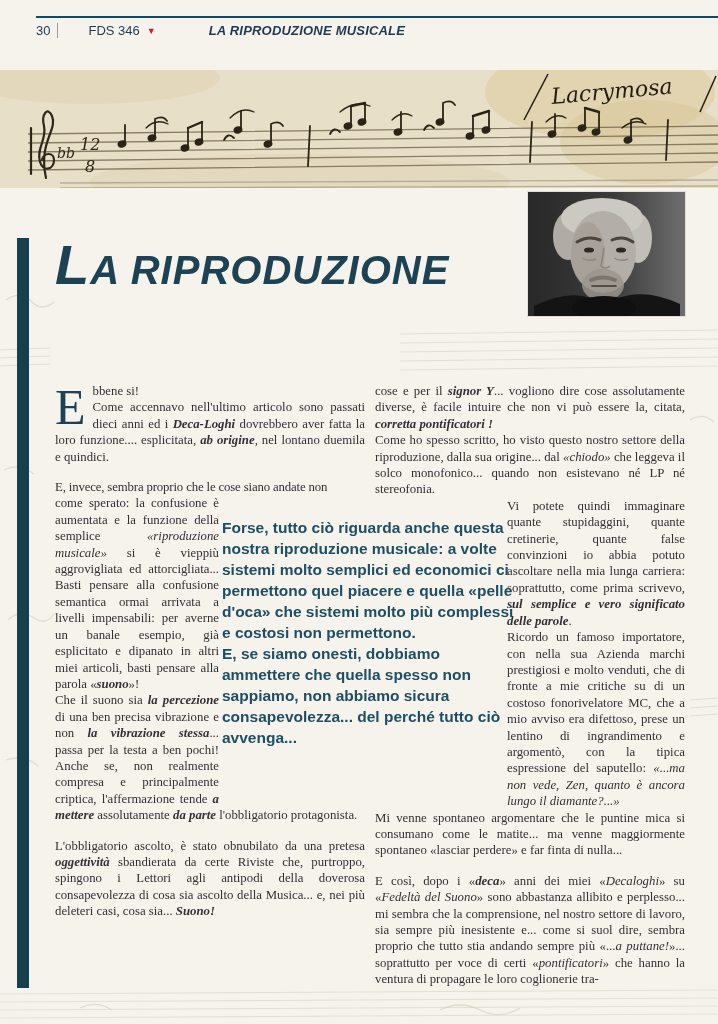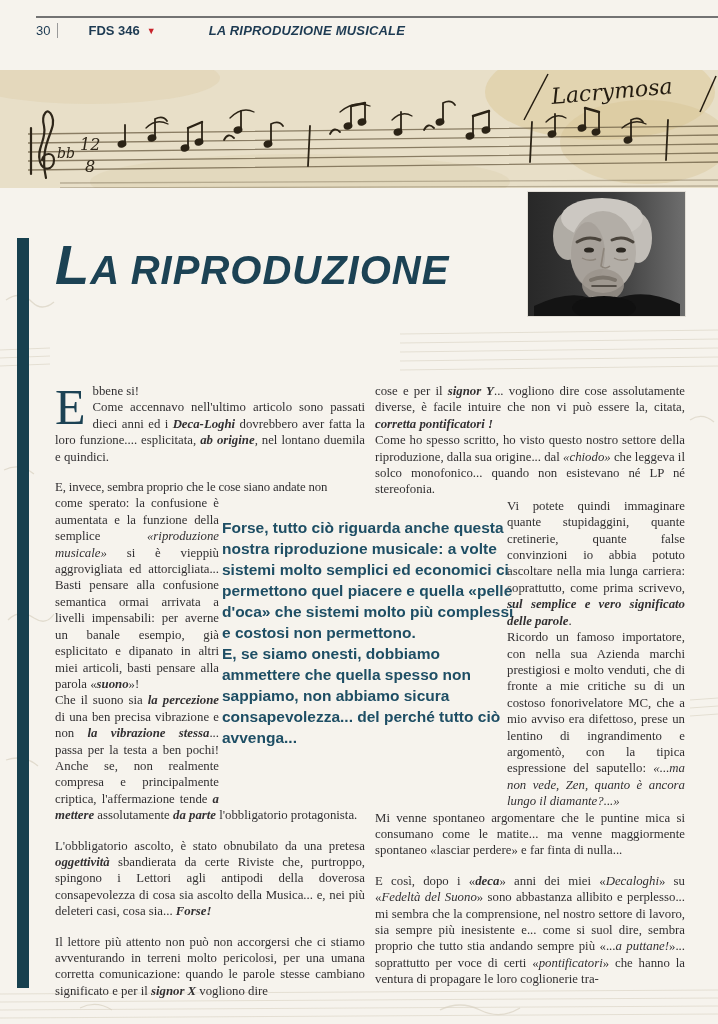--- a/index.html
+++ b/index.html
@@ -1,26 +1,26 @@
 <!DOCTYPE html>
 <html lang="it"><head>
 <meta charset="utf-8">
 <style>
   html,body{margin:0;padding:0;background:#ffffff;}
   .page{position:relative;width:718px;height:1024px;overflow:hidden;background:#f6f3ed;
         font-family:"Liberation Serif",serif;color:#323032;}
   svg{display:block;}
 
   
-  .kicker{position:absolute;left:36px;top:16px;width:682px;border-top:2px solid #737373;
+  .kicker{position:absolute;left:36px;top:16px;width:682px;border-top:2px solid #0c4a6e;
           padding-top:5px;display:flex;align-items:center;gap:7px;
           font-family:"Liberation Sans",sans-serif;font-size:13px;color:#1d3a52;}
   .kicker .pnum{font-weight:400;}
   .kicker .vdiv{width:1px;height:15px;background:#9a9a9a;}
-  .kicker .issue{font-weight:700;padding-left:23px;}
+  .kicker .issue{font-weight:400;padding-left:23px;}
   .kicker .tri{color:#c8232b;font-size:9px;line-height:1;transform:translateY(1px);}
   .kicker .ktitle{font-weight:700;font-style:italic;letter-spacing:.2px;margin-left:46px;}
 
   
   .banner{position:absolute;left:0;top:70px;width:718px;height:118px;}
 
   
   .title{position:absolute;left:55px;top:232px;width:452px;
          font-family:"Liberation Sans",sans-serif;font-weight:700;font-style:italic;
          color:#1c4254;text-transform:uppercase;}
@@ -244,22 +244,21 @@
         <path d="M6,124 L6,114 Q40,98 62,106 L75,114 L90,106 Q118,96 152,112 L152,124 Z" fill="#141414"></path>
         <ellipse cx="76" cy="116" rx="32" ry="12" fill="#101010"></ellipse>
       </svg>
     </div>
 
     <div class="col col-left">
       <p class="body-p"><span class="dropcap">E</span><span>bbene si!<br>Come accennavo nell'ultimo articolo sono passati dieci anni ed i <b><i>Deca-Loghi</i></b> dovrebbero aver fatta la loro funzione.... esplicitata, <b><i>ab origine</i></b>, nel lontano duemila e quindici.</span></p>
       <p class="lead-line">E, invece, sembra proprio che le cose siano andate non</p>
       <div class="spacer-r"></div>
       <p class="body-p">come sperato: la confusione è aumentata e la funzione della semplice <i>«riproduzione musicale»</i> si è vieppiù aggrovigliata ed attorcigliata... Basti pensare alla confusione semantica ormai arrivata a livelli impensabili: per averne un banale esempio, già esplicitato e dipanato in altri miei articoli, basti pensare alla parola «<b><i>suono</i></b>»!<br>Che il suono sia <b><i>la percezione</i></b> di una ben precisa vibrazione e non <b><i>la vibrazione stessa</i></b>... passa per la testa a ben pochi! Anche se, non realmente compresa e principalmente criptica, l'affermazione tende <b><i>a mettere</i></b> assolutamente <b><i>da parte</i></b> l'obbligatorio protagonista.</p>
-      <p class="body-p gap">L'obbligatorio ascolto, è stato obnubilato da una pretesa <b><i>oggettività</i></b> sbandierata da certe Riviste che, purtroppo, spingono i Lettori agli antipodi della doverosa consapevolezza di cosa sia ascolto della Musica... e, nei più deleteri casi, cosa sia... <b><i>Forse!</i></b></p>
-      <p class="body-p gap">Il lettore più attento non può non accorgersi che ci stiamo avventurando in terreni molto pericolosi, per una umana corretta comunicazione: quando le parole stesse cambiano significato e per il <b><i>signor X</i></b> vogliono dire</p>
+      <p class="body-p gap">L'obbligatorio ascolto, è stato obnubilato da una pretesa <b><i>oggettività</i></b> sbandierata da certe Riviste che, purtroppo, spingono i Lettori agli antipodi della doverosa consapevolezza di cosa sia ascolto della Musica... e, nei più deleteri casi, cosa sia... <b><i>Suono!</i></b></p>
     </div>
 
     <div class="col col-right">
       <p class="body-p">cose e per il <b><i>signor Y</i></b>... vogliono dire cose assolutamente diverse, è facile intuire che non vi può essere la, citata, <b><i>corretta pontificatori !</i></b><br>Come ho spesso scritto, ho visto questo nostro settore della riproduzione, dalla sua origine... dal <i>«chiodo»</i> che leggeva il solco monofonico... quando non esistevano né LP né stereofonia.</p>
       <div class="spacer-l"></div>
       <p class="body-p">Vi potete quindi immaginare quante stupidaggini, quante cretinerie, quante false convinzioni io abbia potuto ascoltare nella mia lunga carriera: soprattutto, come prima scrivevo, <b><i>sul semplice e vero significato delle parole</i></b>.<br>Ricordo un famoso importatore, con nella sua Azienda marchi prestigiosi e molto venduti, che di fronte a mie critiche su di un costoso fonorivelatore MC, che a mio avviso era difettoso, prese un lentino di ingrandimento e argomentò, con la tipica espressione del saputello: <i>«...ma non vede, Zen, quanto è ancora lungo il diamante?...»</i></p>
       <p class="body-p">Mi venne spontaneo argomentare che le puntine mica si consumano come le matite... ma venne maggiormente spontaneo «lasciar perdere» e far finta di nulla...</p>
       <p class="body-p gap">E così, dopo i «<b><i>deca</i></b>» anni dei miei «<i>Decaloghi</i>» su «<i>Fedeltà del Suono</i>» sono abbastanza allibito e perplesso... mi sembra che la comprensione, nel nostro settore di lavoro, sia sempre più inesistente e... come si suol dire, sembra proprio che tutto stia andando sempre più «...<i>a puttane!</i>»... soprattutto per voce di certi «<i>pontificatori</i>» che hanno la ventura di propagare le loro coglionerie tra-</p>
     </div>
 

